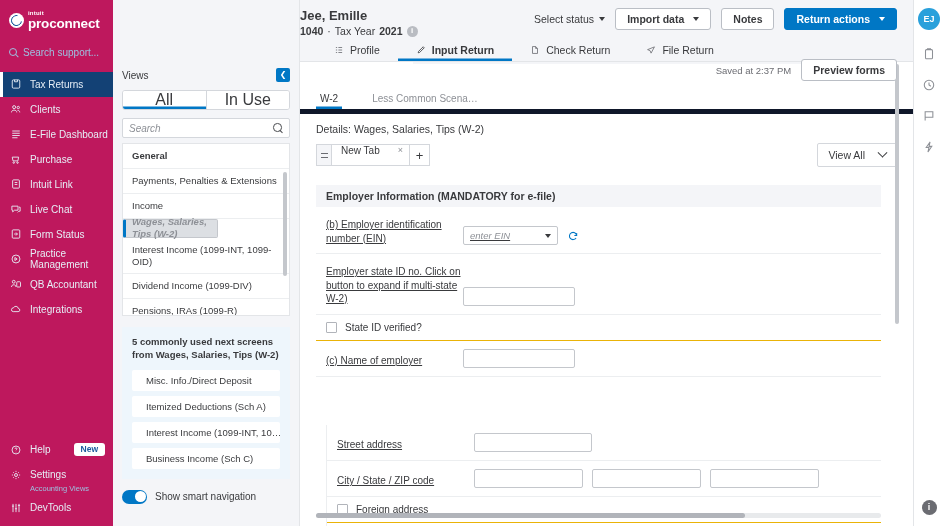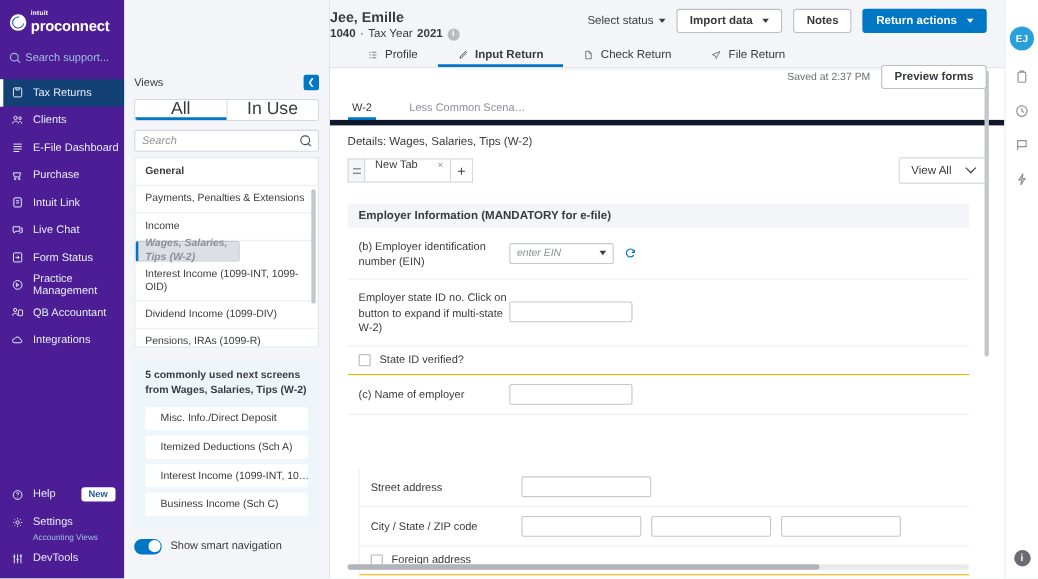--- a/index.html
+++ b/index.html
@@ -9,21 +9,21 @@
     font-size: 11px;
     color: #393a3d;
     background: #f4f5f8;
     overflow: hidden;
   }
   .app { display: flex; width: 944px; height: 526px; position: relative; }
 
   
   .leftnav {
     width: 113px; height: 526px;
-    background: #4c1d95;
+    background: #be185d;
     display: flex; flex-direction: column;
     flex: 0 0 113px;
     position: relative;
   }
   .brand {
     display: flex; align-items: center; gap: 4px;
     padding: 10px 0 8px 9px;
   }
   .brand-mark {
     width: 15px; height: 15px; border-radius: 50%;
@@ -269,22 +269,22 @@
   }
   .chev { width: 7px; height: 7px; border-right: 1.4px solid #393a3d; border-bottom: 1.4px solid #393a3d; transform: rotate(45deg) translate(-2px,-2px); }
 
   
   .formarea { margin: 18px 32px 0 16px; }
   .sechdr {
     background: #f4f5f8; height: 22px; display: flex; align-items: center;
     padding-left: 10px; font-size: 10.5px; font-weight: 700;
   }
   .frow {
-    display: flex; align-items: center; border-bottom: 1px solid #eceef0;
-    padding: 8px 0 8px 10px; min-height: 26px;
+    display: flex; align-items: flex-end; border-bottom: 1px solid #eceef0;
+    padding: 8px 0 8px 10px; min-height: 26px; text-decoration: underline;
   }
   .flabel { width: 137px; flex: 0 0 137px; font-size: 10px; line-height: 1.35; padding-top: 3px; }
   .fctl { display: flex; align-items: center; gap: 9px; flex: 1; }
   .inp {
     height: 19px; border: 1px solid #c4c7cc; background: #fff; border-radius: 2px;
   }
   .inp.w1 { width: 112px; }
   .inp.w2 { width: 118px; }
   .inp.w3 { width: 109px; }
   .sel {
@@ -317,21 +317,21 @@
   .hscroll i { display:block; width: 76%; height: 5px; background: #b1b4ba; border-radius: 3px;}
   .vscroll {
     position: absolute; right: 14px; top: 64px; width: 4px; height: 260px;
     background: #c4c7cc; border-radius: 2px;
   }
 
   
   .rail {
     width: 31px; flex: 0 0 31px; height: 526px; background: #fff;
     border-left: 1px solid #e3e5e8; display: flex; flex-direction: column;
-    align-items: center; padding-top: 24px; gap: 16px;
+    align-items: center; padding-top: 8px; gap: 16px;
   }
   .rail-ico { width: 15px; height: 15px; display:flex; align-items:center; justify-content:center; cursor:pointer;}
   .rail-ico svg { width: 14px; height: 14px; display:block; }
   .rail-bottom { margin-top: auto; margin-bottom: 11px; }
   .railavatar {
     width: 22px; height: 22px; border-radius: 50%; background: #29a0db;
     color: #fff; font-size: 9px; font-weight: 700;
     display: flex; align-items: center; justify-content: center; cursor:pointer;
   }
   .infoq {

